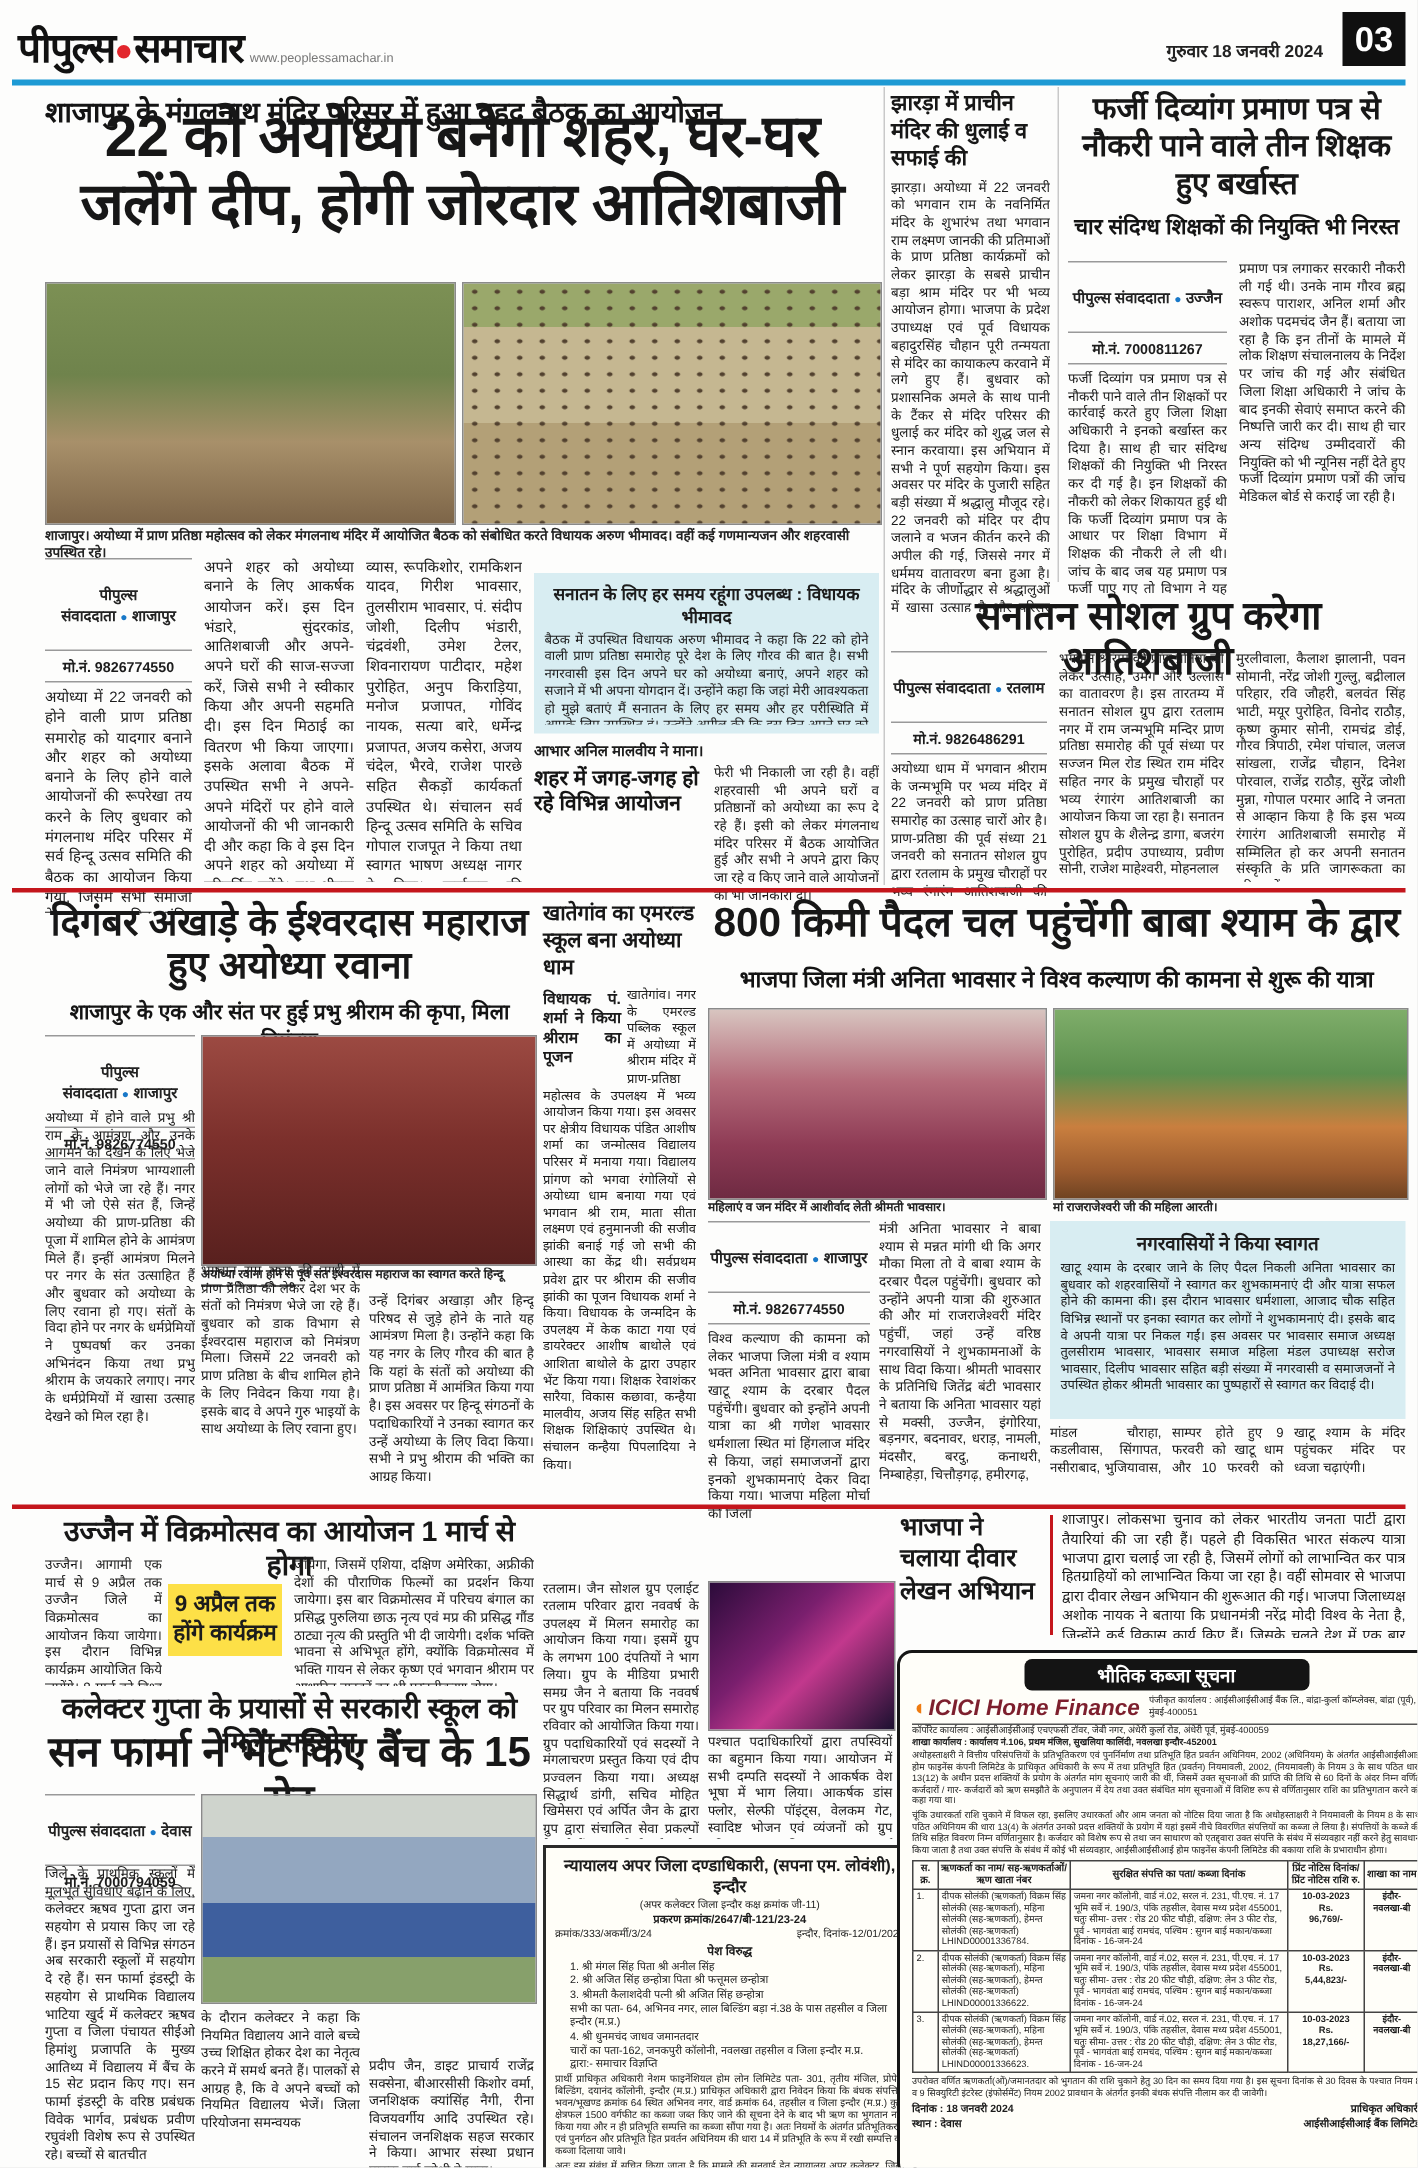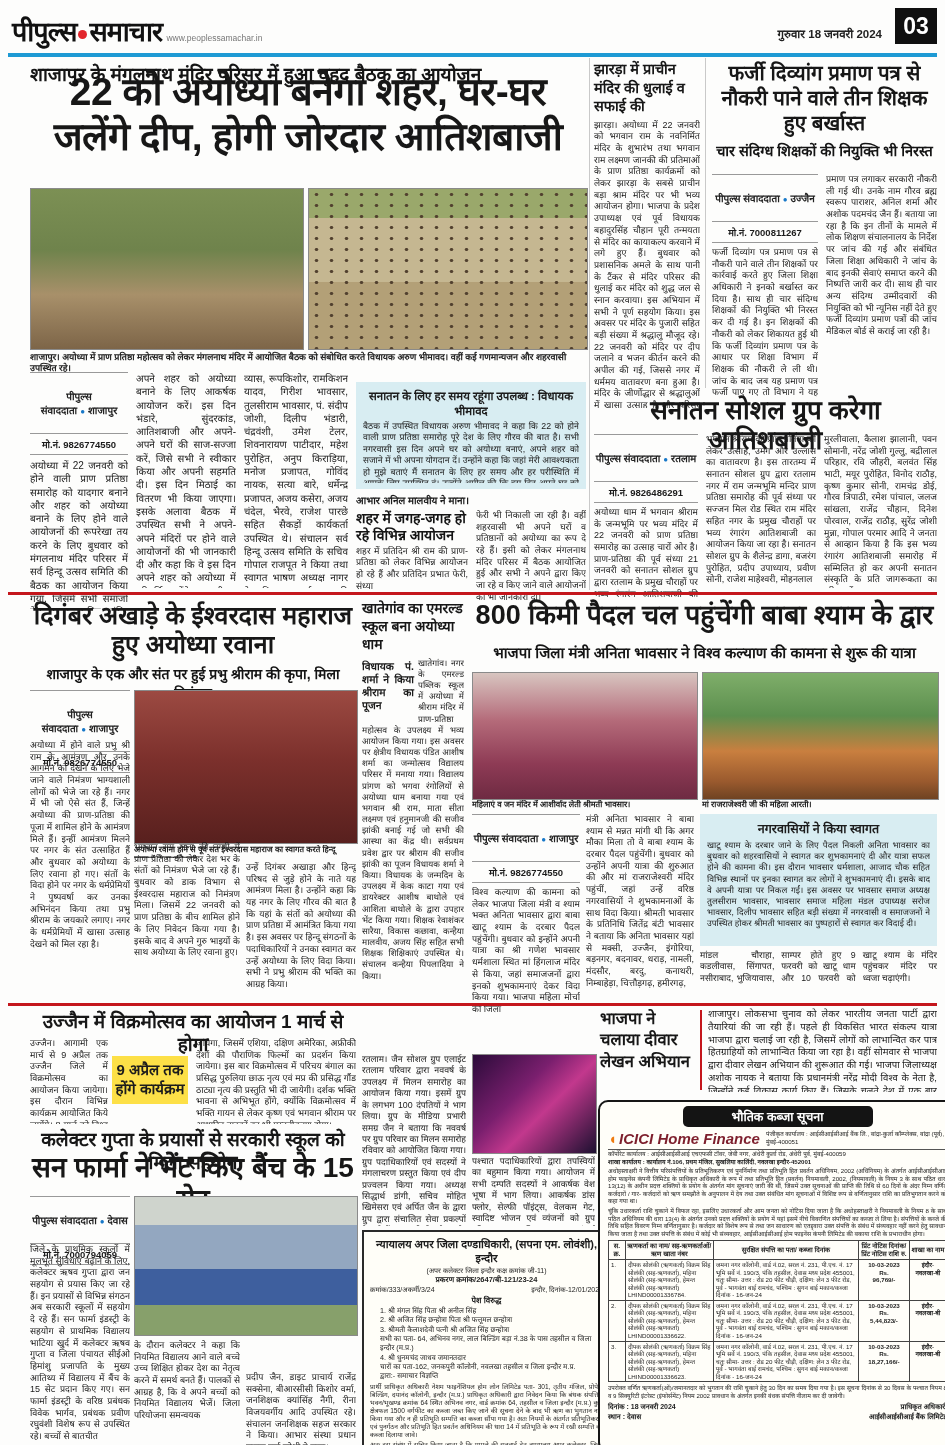--- a/index.html
+++ b/index.html
@@ -104,21 +104,20 @@
 
   <div class="abs" style="left:356px;top:372px;width:230px;height:216px;">
     <div class="cyanbox" style="margin-top:10px;">
       <div class="bt">सनातन के लिए हर समय रहूंगा उपलब्ध : विधायक भीमावद</div>
       <div class="bx clip" style="height:62px;">बैठक में उपस्थित विधायक अरुण भीमावद ने कहा कि 22 को होने वाली प्राण प्रतिष्ठा समारोह पूरे देश के लिए गौरव की बात है। सभी नगरवासी इस दिन अपने घर को अयोध्या बनाएं, अपने शहर को सजाने में भी अपना योगदान दें। उन्होंने कहा कि जहां मेरी आवश्यकता हो मुझे बताएं मैं सनातन के लिए हर समय और हर परीस्थिति में आपके लिए उपस्थित हूं। उन्होंने अपील की कि इस दिन अपने घर को ऐसे सजाएं और ऐसी तैयारी करें कि हमारा शहर पूरे प्रदेश के लिए उदाहरण बन जाए।</div>
     </div>
     <div style="font-size:10px;font-weight:bold;margin-top:4px;">आभार अनिल मालवीय ने माना।</div>
     <div style="display:flex;gap:8px;margin-top:3px;">
       <div style="width:112px;">
         <div class="subhead" style="font-size:14px;line-height:1.2;">शहर में जगह-जगह हो रहे विभिन्न आयोजन</div>
-        <div class="col-sm clip" style="height:52px;margin-top:2px;">शहर में प्रतिदिन श्री राम की प्राण-प्रतिष्ठा को लेकर विभिन्न आयोजन हो रहे हैं और प्रतिदिन प्रभात फेरी, संध्या</div>
       </div>
       <div class="col-sm clip" style="width:110px;height:98px;">फेरी भी निकाली जा रही है। वहीं शहरवासी भी अपने घरों व प्रतिष्ठानों को अयोध्या का रूप दे रहे हैं। इसी को लेकर मंगलनाथ मंदिर परिसर में बैठक आयोजित हुई और सभी ने अपने द्वारा किए जा रहे व किए जाने वाले आयोजनों की भी जानकारी दी।</div>
     </div>
   </div>
 
   <div class="abs vdiv" style="left:589px;top:58px;height:532px;"></div>
   <div class="abs vdiv" style="left:705px;top:58px;height:330px;"></div>
 
   <div class="abs" style="left:594px;top:60px;width:106px;">
     <div class="hl-sm" style="font-size:14.5px;">झारड़ा में प्राचीन मंदिर की धुलाई व सफाई की</div>

